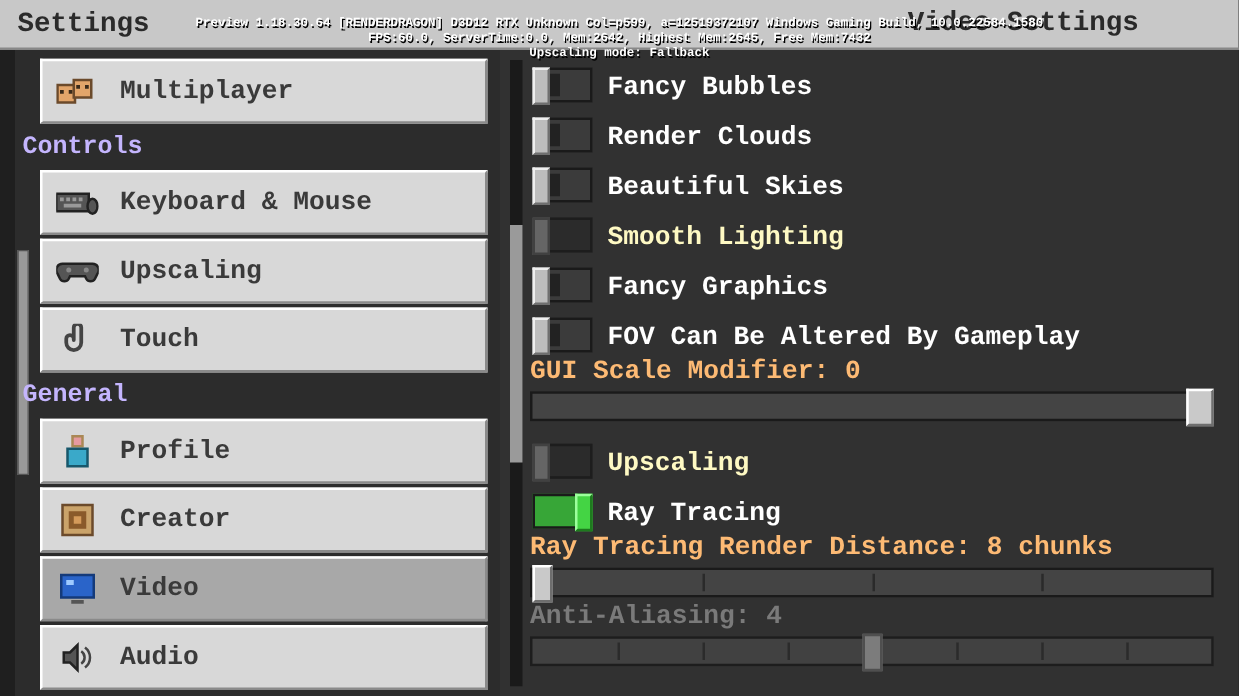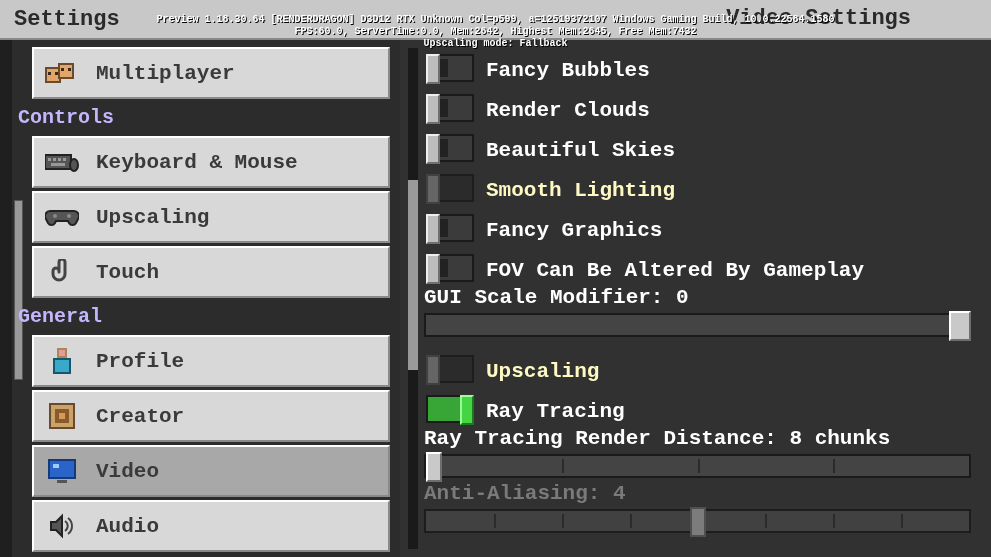--- a/index.html
+++ b/index.html
@@ -70,21 +70,21 @@
   .toggle.off .knob { left: -2px; }
   .toggle.on { background: #37a637; }
   .toggle.on .knob { right: -2px; background: #44d444; border-color: #1e7a1e; border-top-color:#9bff9b; border-left-color:#9bff9b; }
   .toggle.off .inner-dark {
     position: absolute; left: 12px; top: 3px; width: 8px; height: 18px; background: #222;
   }
   .toggle.disabled { background: #2b2b2b; }
   .toggle.disabled .knob { background: #6f6f6f; border-color: #444; left: -2px; }
   .toggle.disabled .inner-dark { background: #151515; }
 
-  .slider-label { font-size: 21px; color: #ffffff; margin-top: 4px; margin-bottom: 4px; font-weight: bold; }
+  .slider-label { font-size: 21px; color: #fdba74; margin-top: 4px; margin-bottom: 4px; font-weight: bold; }
   .slider-label.disabled { color: #7a7a7a; }
   .slider {
     width: 547px; height: 24px; background: #444; border: 2px solid #1a1a1a;
     position: relative; margin-bottom: 4px; cursor: pointer;
   }
   .slider .handle {
     position: absolute; top: -4px; width: 16px; height: 30px; background: #c9c9c9;
     border: 2px solid #6e6e6e; border-top-color: #fff; border-left-color: #fff;
   }
   .slider.wide .handle { width: 22px; }

